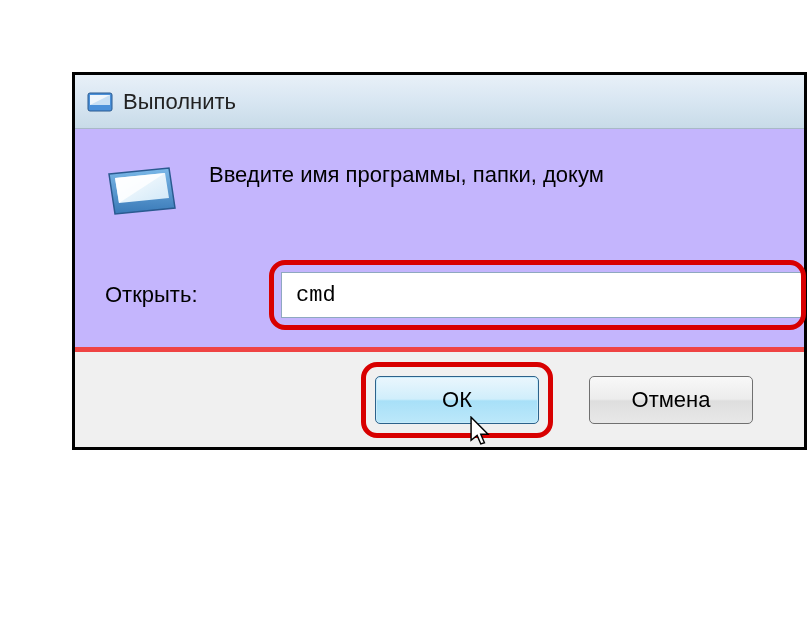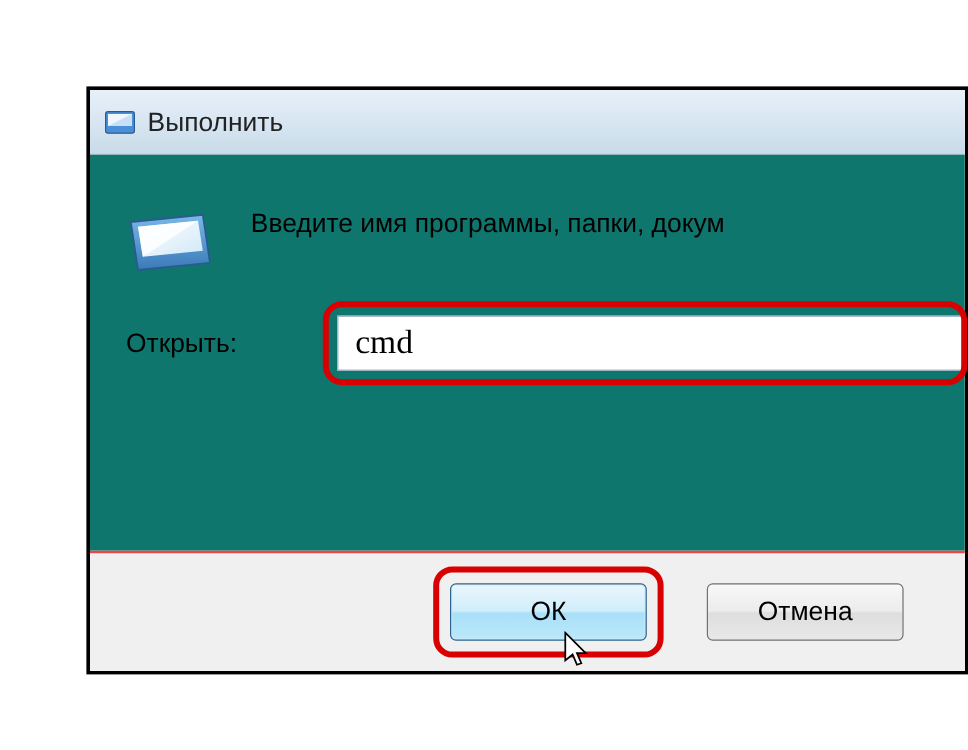--- a/index.html
+++ b/index.html
@@ -9,21 +9,21 @@
       width: 807px;
       height: 625px;
       position: relative;
       overflow: hidden;
     }
     .outer-border {
       position: absolute;
       top: 72px;
       left: 72px;
       width: 735px;
-      height: 490px;
+      height: 378px;
       border: 3px solid #000;
       background: #fff;
     }
     .dialog {
       position: absolute;
       top: 0;
       left: 0;
       width: 100%;
       height: 100%;
       background: #fff;
@@ -47,22 +47,22 @@
       font-size: 22px;
       color: #222;
       font-weight: 400;
     }
     .content {
       position: absolute;
       top: 54px;
       left: 0;
       right: 0;
       bottom: 100px;
-      background: #0f766e;
-      padding: 40px 0 0 28px;
+      background: #c4b5fd;
+      padding: 29px 0 0 28px;
     }
     .desc-row {
       display: flex;
       gap: 28px;
       padding-right: 0;
     }
     .big-icon {
       width: 78px;
       height: 60px;
       flex-shrink: 0;
@@ -70,21 +70,21 @@
     }
     .desc-text {
       font-size: 22px;
       color: #000;
       line-height: 1.35;
       padding-top: 2px;
     }
     .input-row {
       display: flex;
       align-items: center;
-      margin-top: 28px;
+      margin-top: 48px;
       gap: 28px;
     }
     .input-label {
       font-size: 22px;
       color: #000;
       width: 150px;
       padding-left: 2px;
     }
     .input-wrap {
       position: relative;
@@ -100,34 +100,34 @@
       top: -12px;
       left: -12px;
       right: -2px;
       bottom: -12px;
     }
     .open-input {
       width: 100%;
       height: 46px;
       border: 1px solid #8fa8c0;
       background: #fff;
-      font-size: 28px;
+      font-size: 22px;
       padding: 0 14px;
       color: #000;
       outline: none;
-      font-family: Liberation Serif, serif;
+      font-family: Liberation Mono, monospace;
     }
     .button-bar {
       position: absolute;
       left: 0;
       right: 0;
       bottom: 0;
       height: 100px;
       background: #f0f0f0;
-      border-top: 2px solid #ef4444;
+      border-top: 5px solid #ef4444;
       display: flex;
       align-items: center;
       padding-left: 300px;
       gap: 26px;
     }
     .btn-wrap {
       position: relative;
     }
     .ok-highlight {
       top: -14px;

